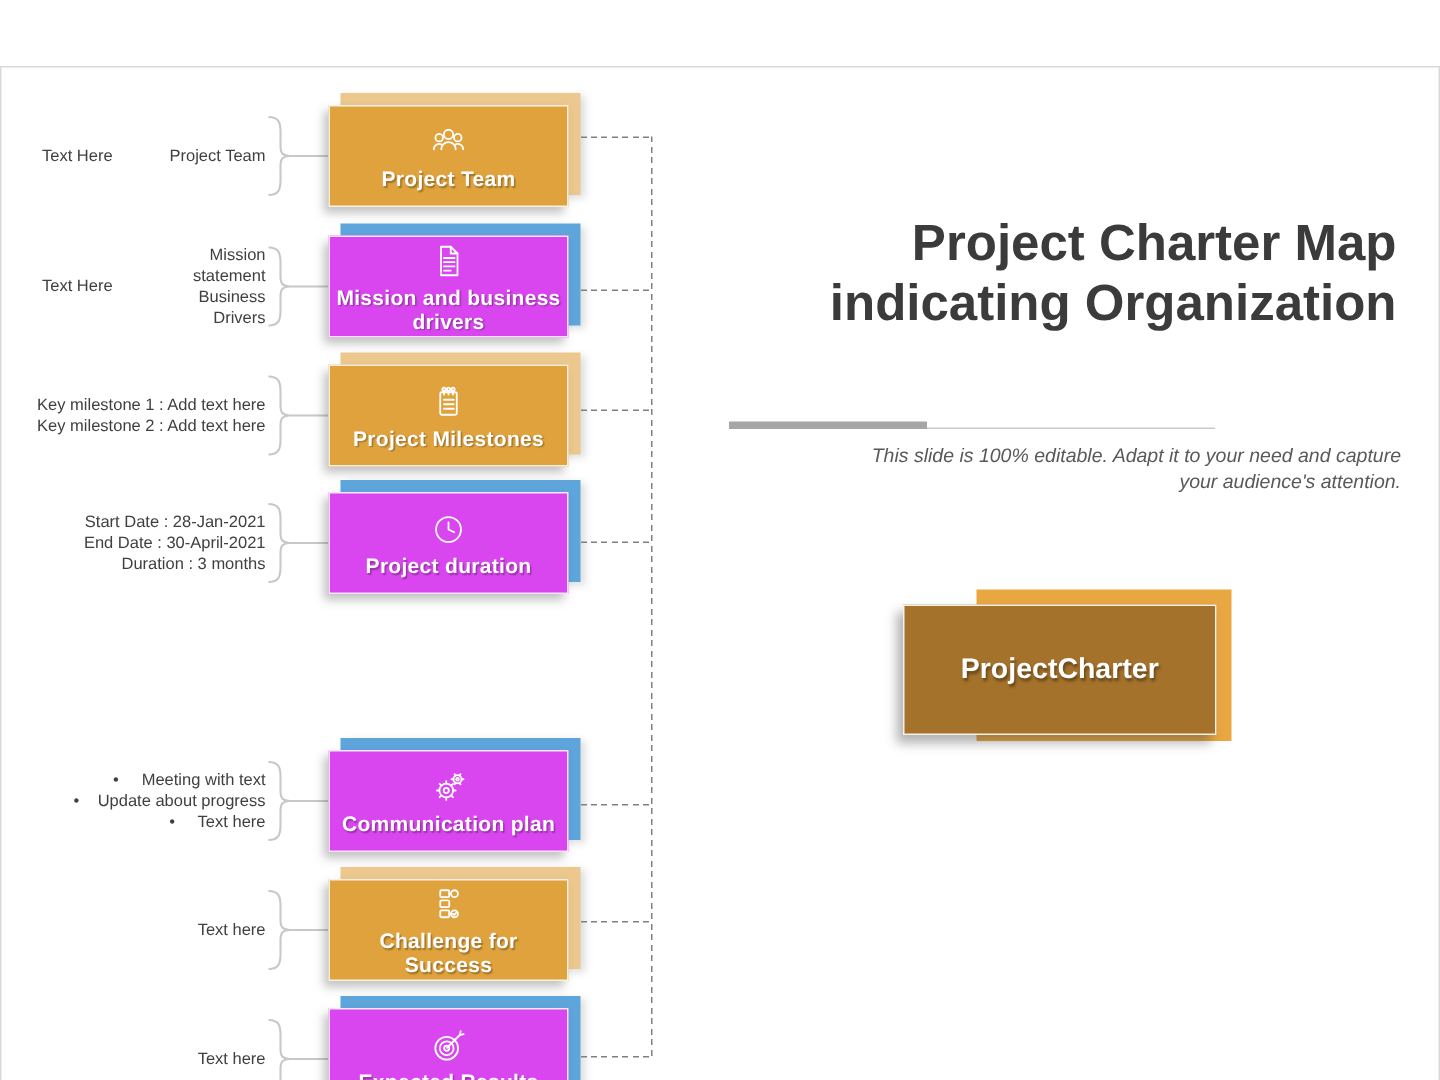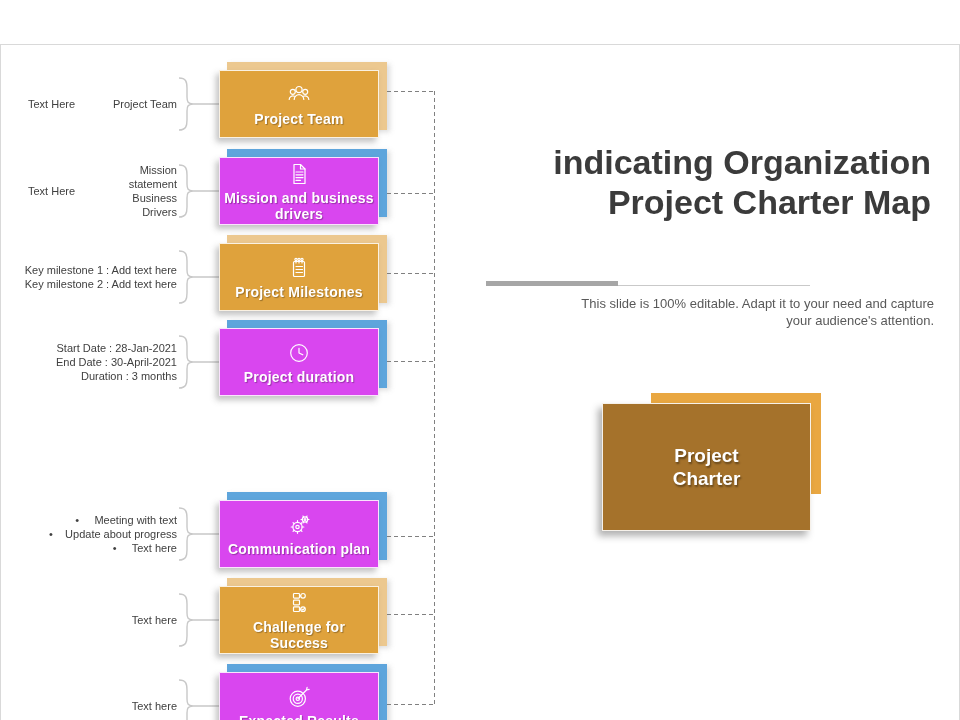--- a/index.html
+++ b/index.html
@@ -35,26 +35,26 @@
   .stub.long{width:215px;}
   .vline{position:absolute;left:433px;top:46px;width:1px;height:613px;
          background:repeating-linear-gradient(180deg,#808080 0 4px,transparent 4px 7px);}
 
   
   .title{position:absolute;left:470px;top:97px;width:460px;text-align:right;
          color:#3B3B3B;font-weight:bold;font-size:34px;line-height:40px;}
   .div-thick{position:absolute;left:485px;top:236px;width:132px;height:5px;background:#a6a6a6;}
   .div-thin{position:absolute;left:485px;top:240px;width:324px;height:1px;background:#c9c9c9;}
   .subtitle{position:absolute;left:565px;top:250px;width:368px;text-align:right;
-            color:#595959;font-size:13px;line-height:17px;}
+            color:#595959;font-size:13px;line-height:17px;font-style:italic;}
   .charter-back{position:absolute;left:650px;top:348px;width:170px;height:101px;background:#E9A741;}
-  .charter-main{position:absolute;left:601px;top:358px;width:209px;height:128px;background:#A5722B;
+  .charter-main{position:absolute;left:601px;top:358px;width:209px;height:87px;background:#A5722B;
                 border:1px solid rgba(255,255,255,.9);box-sizing:border-box;
                 box-shadow:-4px 5px 7px rgba(60,60,60,.4);
-                display:flex;flex-direction:column;align-items:center;justify-content:center;}
+                display:flex;align-items:center;justify-content:center;}
   .charter-main div{color:#fff;font-weight:bold;font-size:19px;line-height:23px;
                     text-shadow:1px 2px 2px rgba(0,0,0,.4);}
   .pagenum{position:absolute;right:23px;top:680px;font-size:15px;color:#595959;}
 </style>
 </head>
 <body>
 
 <div class="slide">
 
   <div class="vline"></div>
@@ -211,22 +211,22 @@
           <circle cx="11.8" cy="14.8" r="4.6"></circle>
           <circle cx="11.8" cy="14.8" r="1.7"></circle>
         <path d="M12,14.5 L20.5,6 M20.5,6 l0.6,-2.6 M20.5,6 l2.6,-0.6"></path>
       </svg>
       <div class="bl">Expected Results</div>
     </div>
     <div class="stub" style="top:40px"></div>
   </div>
 
   <div class="title">
+    <div>Project Charter Map</div>
     <div>indicating Organization</div>
-    <div>Project Charter Map</div>
   </div>
   <div class="div-thin"></div>
   <div class="div-thick"></div>
   <div class="subtitle">This slide is 100% editable. Adapt it to your need and capture your audience's attention.</div>
 
   <div class="charter-back"></div>
   <div class="charter-main">
     <div>Project</div>
     <div>Charter</div>
   </div>

